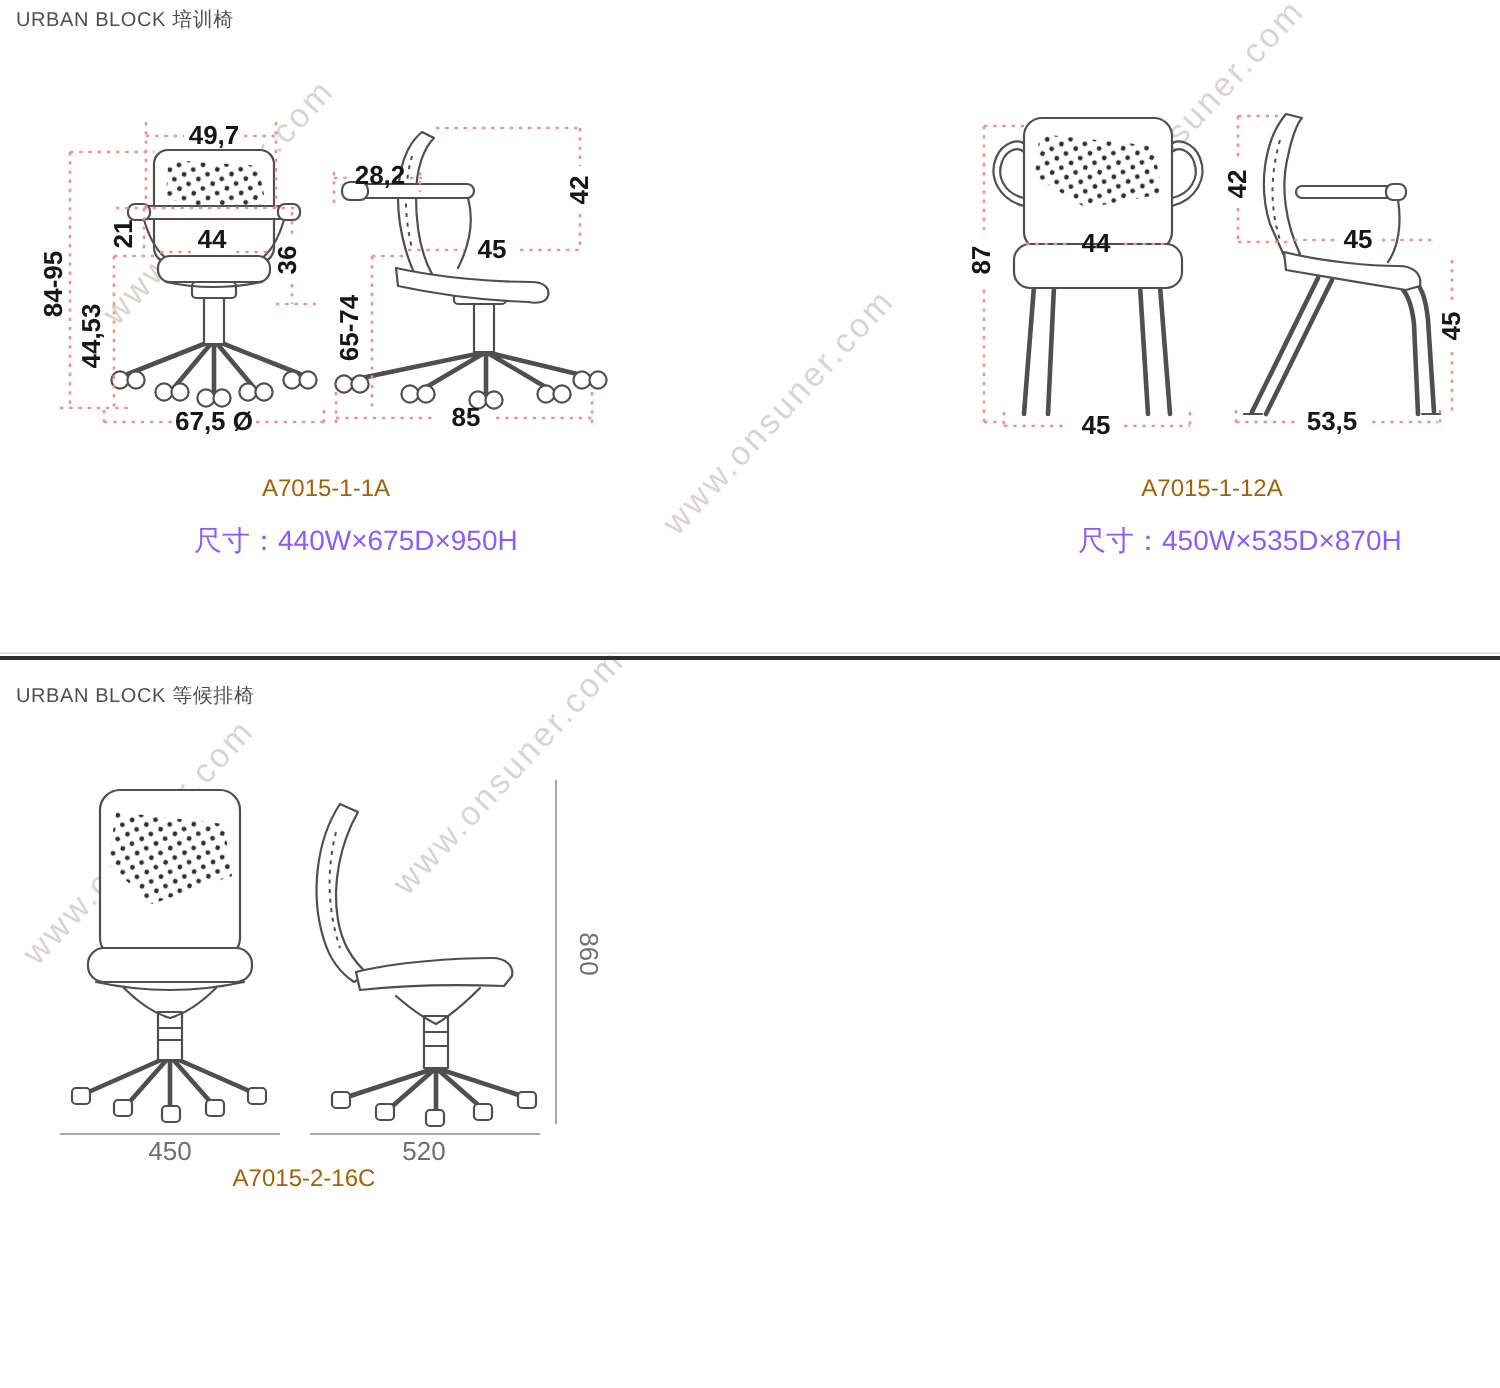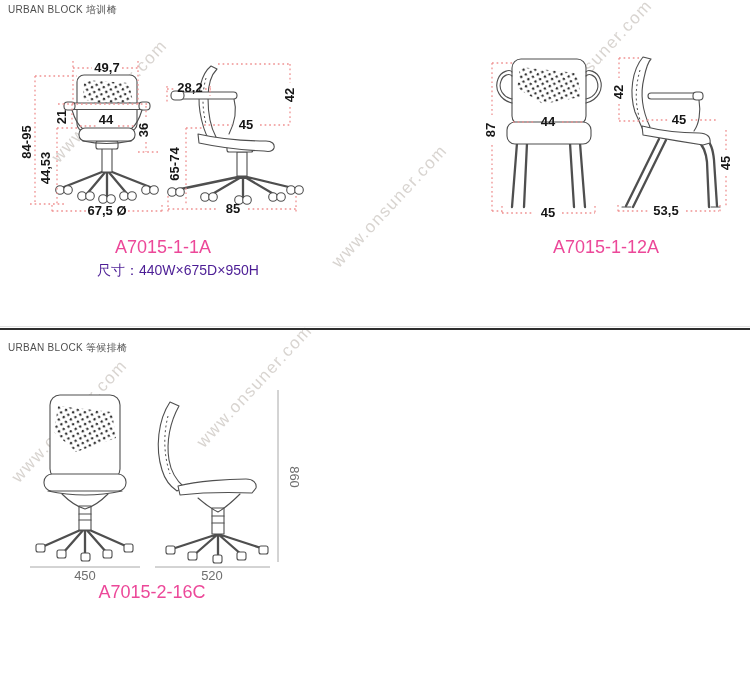--- a/index.html
+++ b/index.html
@@ -1,20 +1,20 @@
 <!DOCTYPE html>
 <html><head>
 <meta charset="utf-8">
 <style>
   html,body{margin:0;padding:0;background:#fff;}
   .page{position:relative;width:750px;height:694px;background:#fff;overflow:hidden;
         font-family:"Liberation Sans",sans-serif;}
   .sec-title{position:absolute;font-size:10px;color:#4f4f4f;letter-spacing:.3px;white-space:nowrap;}
-  .model{position:absolute;font-size:18px;color:#ec4899;transform:translateX(-50%);white-space:nowrap;}
-  .size{position:absolute;font-size:14px;color:#4c1d95;white-space:nowrap;}
+  .model{position:absolute;font-size:12px;color:#a16207;transform:translateX(-50%);white-space:nowrap;}
+  .size{position:absolute;font-size:14px;color:#8b5cf6;white-space:nowrap;}
   .divider-light{position:absolute;left:0;top:326px;width:750px;height:1px;background:#e2e2e2;}
   .divider-dark{position:absolute;left:0;top:328px;width:750px;height:2px;background:#2e2e2e;}
   .wm{position:absolute;font-size:17px;letter-spacing:1.5px;color:rgba(142,133,120,.35);
       transform:rotate(-47deg);transform-origin:left center;white-space:nowrap;pointer-events:none;}
   svg{position:absolute;left:0;top:0;}
   .ln{stroke:#4f4f4f;stroke-width:1.1;fill:none;stroke-linecap:round;stroke-linejoin:round;}
   .lnf{stroke:#4f4f4f;stroke-width:1.1;fill:#fff;stroke-linejoin:round;}
   .thick{stroke:#4f4f4f;stroke-width:2.3;fill:none;stroke-linecap:round;}
   .hatch{stroke:#4f4f4f;stroke-width:1;fill:none;stroke-dasharray:2 2.8;}
   .pink{stroke:#ef9292;stroke-width:1.3;stroke-dasharray:1.7 2.9;fill:none;}
@@ -197,20 +197,21 @@
       <text class="dimg" x="85" y="580" text-anchor="middle">450</text>
       <text class="dimg" x="212" y="580" text-anchor="middle">520</text>
       <text class="dimg" text-anchor="middle" transform="translate(290,477) rotate(90)">860</text>
     </g>
   </svg>
 
   <div class="sec-title" style="left:8px;top:3px">URBAN BLOCK 培训椅</div>
   <div class="model" style="left:163px;top:237px">A7015-1-1A</div>
   <div class="size" style="left:97px;top:262px">尺寸：440W×675D×950H</div>
   <div class="model" style="left:606px;top:237px">A7015-1-12A</div>
+  <div class="size" style="left:539px;top:262px">尺寸：450W×535D×870H</div>
 
   <div class="divider-light"></div>
   <div class="divider-dark"></div>
 
   <div class="sec-title" style="left:8px;top:341px">URBAN BLOCK 等候排椅</div>
   <div class="model" style="left:152px;top:582px">A7015-2-16C</div>
 
 </div>
 
 </body></html>

